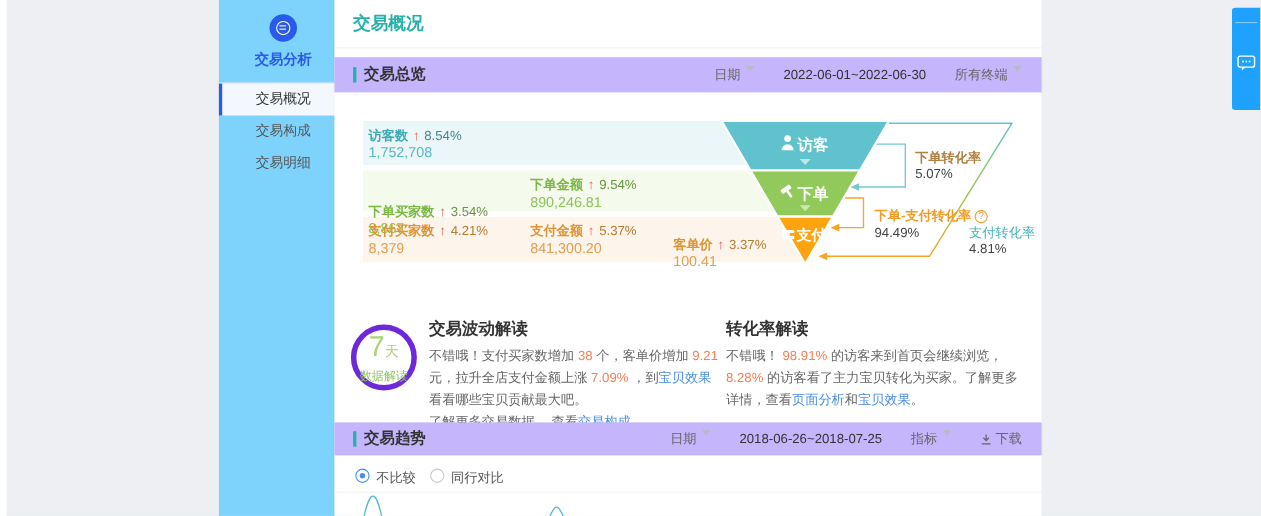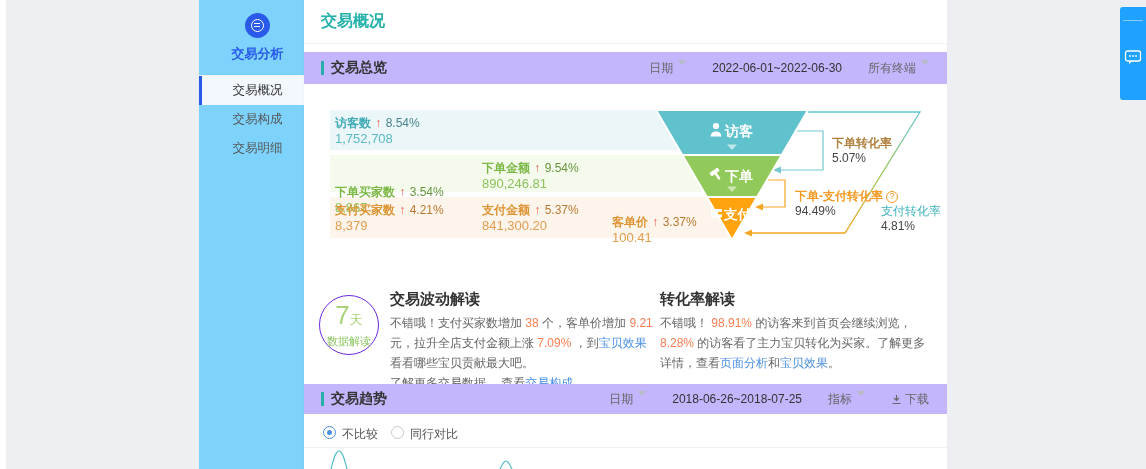--- a/index.html
+++ b/index.html
@@ -45,21 +45,21 @@
   .mvalue { font-size:13px; }
 
   .conv { position:absolute; font-size:12px; line-height:15px; white-space:nowrap; }
   .conv .cval { color:#444; }
   .c1 { color:var(--conv-brown); font-weight:bold; }
   .c2 { color:var(--conv-orange); font-weight:bold; display:flex; align-items:center; }
   .c3 { color:var(--conv-teal); font-weight:normal; }
   .help { display:inline-flex; width:12px; height:12px; border:1px solid var(--conv-orange); border-radius:50%; color:var(--conv-orange); font-size:9px; font-weight:normal; align-items:center; justify-content:center; margin-left:3px; cursor:pointer; }
 
   
-  .badge { position:absolute; left:15px; top:295px; width:60px; height:60px; border:1px solid #6d28d9; border-radius:50%; display:flex; flex-direction:column; align-items:center; justify-content:center; }
+  .badge { position:absolute; left:15px; top:295px; width:60px; height:60px; border:5px solid #6d28d9; border-radius:50%; display:flex; flex-direction:column; align-items:center; justify-content:center; }
   .badge .b1 { color:var(--ins-green); line-height:26px; }
   .badge .b1 .big { font-size:26px; }
   .badge .b1 .unit { font-size:13px; }
   .badge .b2 { color:var(--ins-green2); font-size:11px; margin-top:1px; }
   .ins-title { position:absolute; font-size:15px; font-weight:bold; color:#333; }
   .ins-body { position:absolute; font-size:12px; line-height:20px; color:#666; }
   .seg-num { color:var(--num); }
   .seg-link { color:var(--link); cursor:pointer; }
 
   

